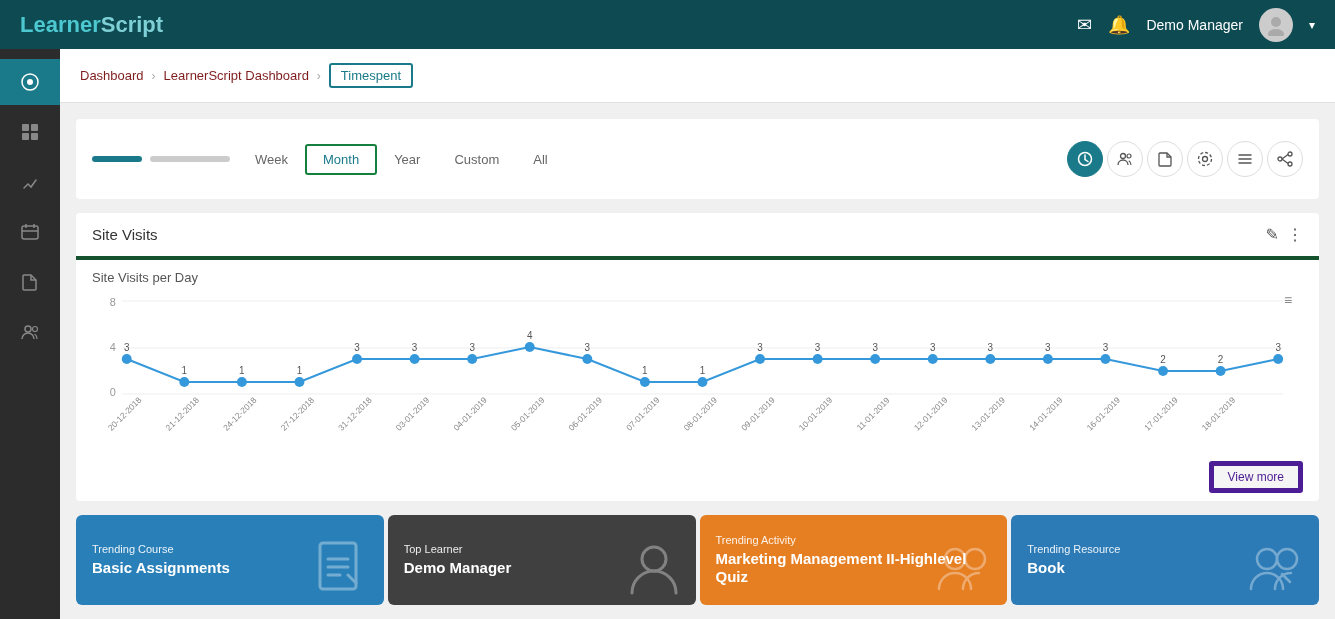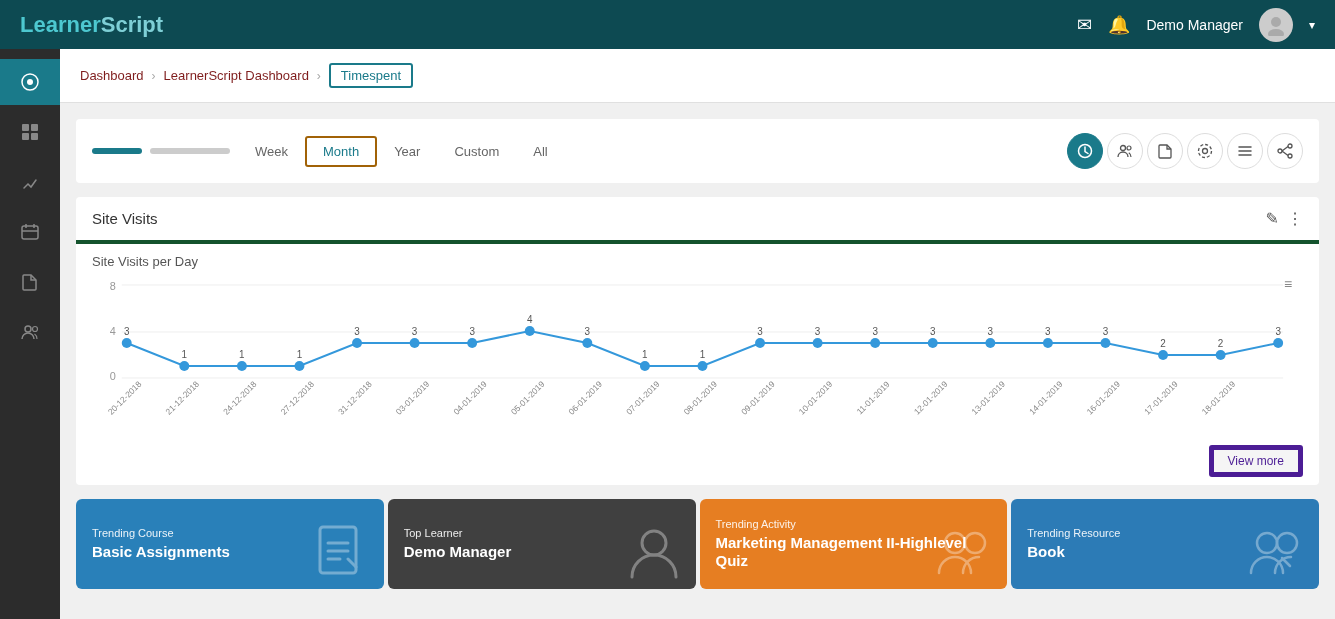--- a/index.html
+++ b/index.html
@@ -69,36 +69,36 @@
       color: #1a7a8a;
     }
 
     
     .content { padding: 16px; }
 
     
     .time-filter-bar {
       background: white;
       border-radius: 4px;
-      padding: 14px 16px;
+      padding: 22px 16px;
       display: flex;
       align-items: center;
       margin-bottom: 14px;
     }
     .time-tabs { display: flex; align-items: center; gap: 0; }
     .time-tab {
       padding: 6px 16px;
       font-size: 13px;
       color: #666;
       cursor: pointer;
       border-radius: 3px;
       border: 1px solid transparent;
     }
     .time-tab.active {
-      border: 2px solid #a16207;
+      border: 2px solid #15803d;
       color: #1a7a8a;
       font-weight: 500;
     }
     .progress-bar-area { display: flex; align-items: center; gap: 8px; margin-right: 8px; }
     .prog-filled { height: 6px; width: 50px; background: #1a7a8a; border-radius: 3px; }
     .prog-empty { height: 6px; width: 80px; background: #ccc; border-radius: 3px; }
 
     .filter-icons { margin-left: auto; display: flex; gap: 4px; }
     .filter-icon-btn {
       width: 36px; height: 36px;

